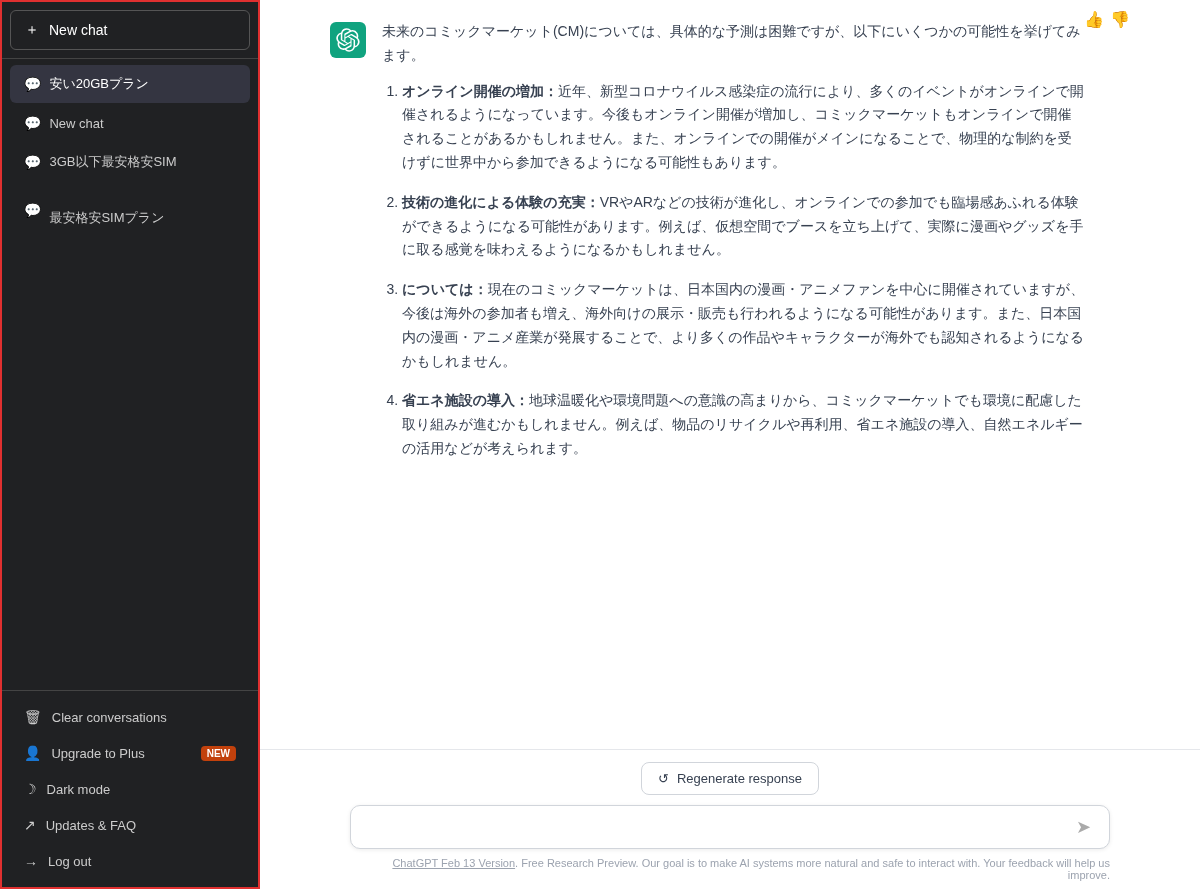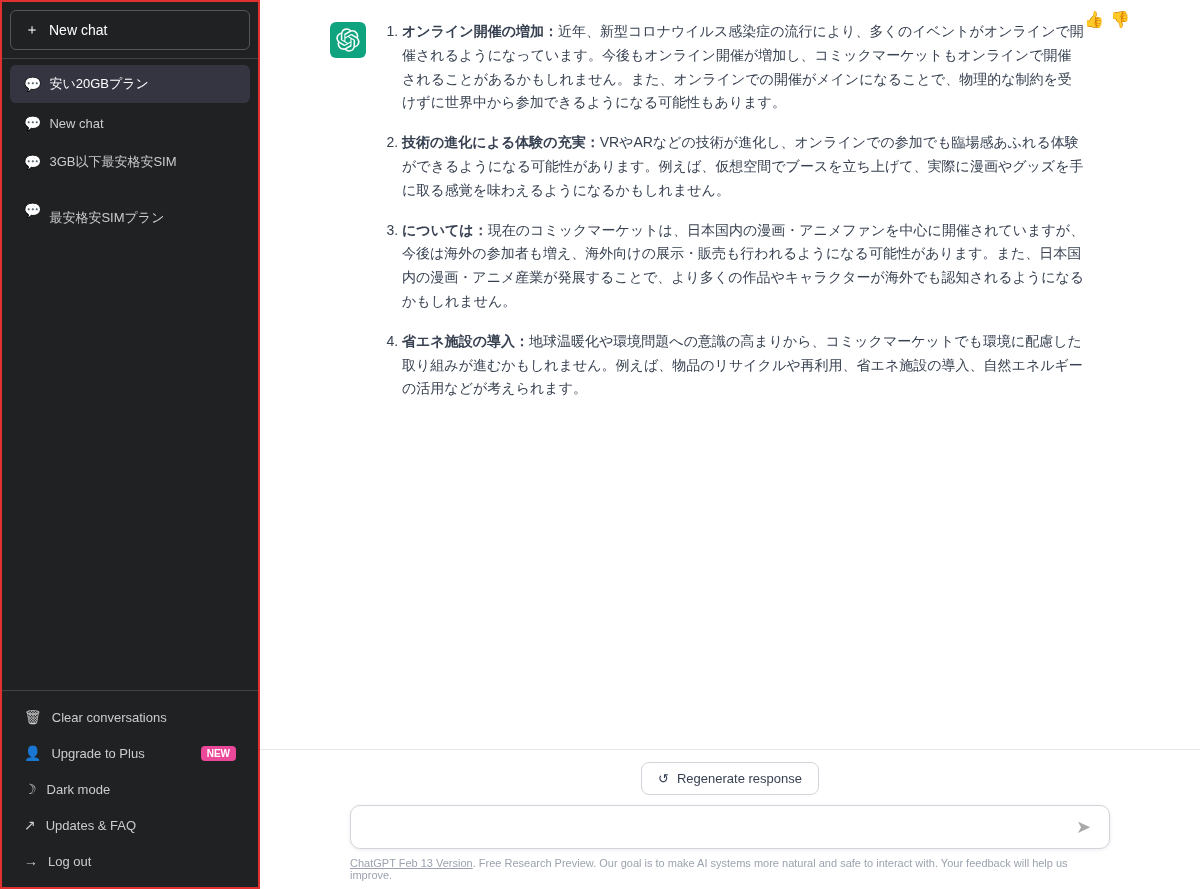--- a/index.html
+++ b/index.html
@@ -80,21 +80,21 @@
       padding: 10px 14px;
       cursor: pointer;
       border-radius: 6px;
       width: 100%;
       background: none;
       border: none;
       text-align: left;
     }
 
     .badge-new {
-      background: #ec4899;
+      background: #c2410c;
       color: #fff;
       font-size: 10px;
       padding: 2px 6px;
       border-radius: 4px;
       margin-left: auto;
       font-weight: bold;
     }
 
     
     #main {
@@ -194,21 +194,21 @@
     .send-btn {
       background: none;
       border: none;
       cursor: pointer;
       color: #aaa;
       font-size: 18px;
       padding: 0 4px;
     }
 
     .footer-note {
-      text-align: left;
+      text-align: right;
       font-size: 11px;
       color: #9ca3af;
       margin-top: 8px;
       max-width: 760px;
       margin-left: auto;
       margin-right: auto;
     }
     .footer-note a { color: #9ca3af; text-decoration: underline; }
 
     
@@ -288,20 +288,21 @@
 
   <div class="top-message-row">
         <div class="message-avatar" style="color: rgb(255, 255, 255);">
           <svg class="gpt-icon" viewBox="0 0 41 41" fill="none" xmlns="http://www.w3.org/2000/svg">
   <path d="M37.532 16.87a9.963 9.963 0 0 0-.856-8.184 10.078 10.078 0 0 0-10.855-4.835A9.964 9.964 0 0 0 18.306.5a10.079 10.079 0 0 0-9.614 6.977 9.967 9.967 0 0 0-6.664 4.834 10.08 10.08 0 0 0 1.24 11.817 9.965 9.965 0 0 0 .856 8.185 10.079 10.079 0 0 0 10.855 4.835 9.965 9.965 0 0 0 7.516 3.35 10.078 10.078 0 0 0 9.617-6.981 9.967 9.967 0 0 0 6.663-4.834 10.079 10.079 0 0 0-1.243-11.813zM22.498 37.886a7.474 7.474 0 0 1-4.799-1.735c.061-.033.168-.091.237-.134l7.964-4.6a1.294 1.294 0 0 0 .655-1.134V19.054l3.366 1.944a.12.12 0 0 1 .066.092v9.299a7.505 7.505 0 0 1-7.49 7.496zM6.392 31.006a7.471 7.471 0 0 1-.894-5.023c.06.036.162.099.237.141l7.964 4.6a1.297 1.297 0 0 0 1.308 0l9.724-5.614v3.888a.12.12 0 0 1-.048.103l-8.051 4.649a7.504 7.504 0 0 1-10.24-2.744zM4.297 13.62A7.469 7.469 0 0 1 8.2 10.333c0 .068-.004.19-.004.274v9.201a1.294 1.294 0 0 0 .654 1.132l9.723 5.614-3.366 1.944a.12.12 0 0 1-.114.012L7.044 23.86a7.504 7.504 0 0 1-2.747-10.24zm27.658 6.437l-9.724-5.615 3.367-1.943a.121.121 0 0 1 .114-.012l8.048 4.648a7.498 7.498 0 0 1-1.158 13.528v-9.476a1.293 1.293 0 0 0-.647-1.13zm3.35-5.043c-.059-.037-.162-.099-.236-.141l-7.965-4.6a1.298 1.298 0 0 0-1.308 0l-9.723 5.614v-3.888a.12.12 0 0 1 .048-.103l8.05-4.645a7.497 7.497 0 0 1 11.135 7.763zm-21.063 6.929l-3.367-1.944a.12.12 0 0 1-.065-.092v-9.299a7.497 7.497 0 0 1 12.293-5.756 6.94 6.94 0 0 0-.236.134l-7.965 4.6a1.294 1.294 0 0 0-.654 1.132l-.006 11.225zm1.829-3.943l4.33-2.501 4.332 2.5v4.999l-4.331 2.5-4.331-2.5V18z" fill="currentColor"></path>
 </svg>
         </div>
         <div style="flex: 1 1 0%;">
           <div style="display: flex; justify-content: space-between; align-items: flex-start;">
             <div class="message-content">
+              <p>未来のコミックマーケット(CM)については、具体的な予測は困難ですが、以下にいくつかの可能性を挙げてみます。</p>
 <ol>
                 <li><strong>オンライン開催の増加：</strong>近年、新型コロナウイルス感染症の流行により、多くのイベントがオンラインで開催されるようになっています。今後もオンライン開催が増加し、コミックマーケットもオンラインで開催されることがあるかもしれません。また、オンラインでの開催がメインになることで、物理的な制約を受けずに世界中から参加できるようになる可能性もあります。</li>
                 <li><strong>技術の進化による体験の充実：</strong>VRやARなどの技術が進化し、オンラインでの参加でも臨場感あふれる体験ができるようになる可能性があります。例えば、仮想空間でブースを立ち上げて、実際に漫画やグッズを手に取る感覚を味わえるようになるかもしれません。</li>
                 <li><strong>については：</strong>現在のコミックマーケットは、日本国内の漫画・アニメファンを中心に開催されていますが、今後は海外の参加者も増え、海外向けの展示・販売も行われるようになる可能性があります。また、日本国内の漫画・アニメ産業が発展することで、より多くの作品やキャラクターが海外でも認知されるようになるかもしれません。</li>
                 <li><strong>省エネ施設の導入：</strong>地球温暖化や環境問題への意識の高まりから、コミックマーケットでも環境に配慮した取り組みが進むかもしれません。例えば、物品のリサイクルや再利用、省エネ施設の導入、自然エネルギーの活用などが考えられます。</li>
               </ol>
             </div>
             <div style="display: flex; gap: 6px; margin-top: -10px; margin-bottom: 4px; justify-content: flex-end;">
   <button style="background:none;border:none;cursor:pointer;color:#aaa;font-size:16px;" title="Thumbs up">👍</button>
   <button style="background:none;border:none;cursor:pointer;color:#aaa;font-size:16px;" title="Thumbs down">👎</button>

